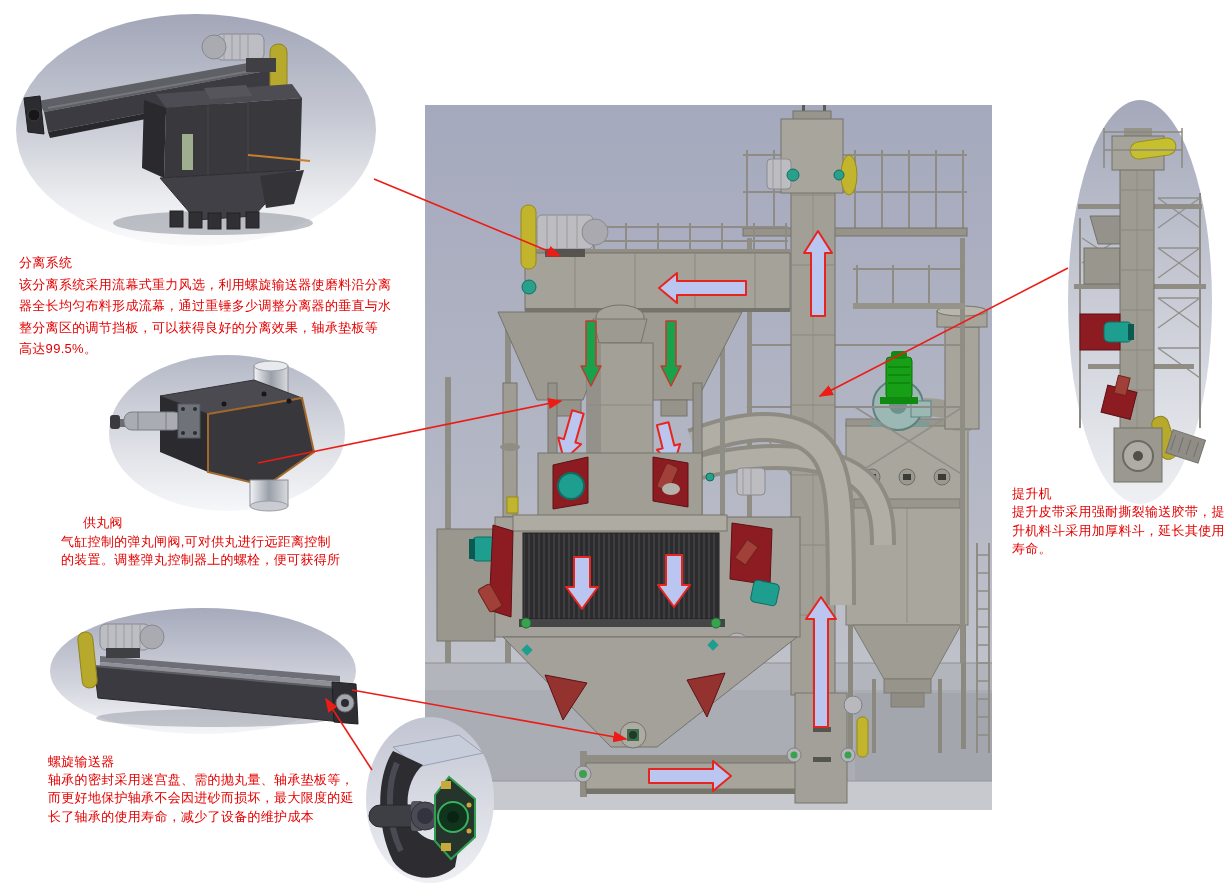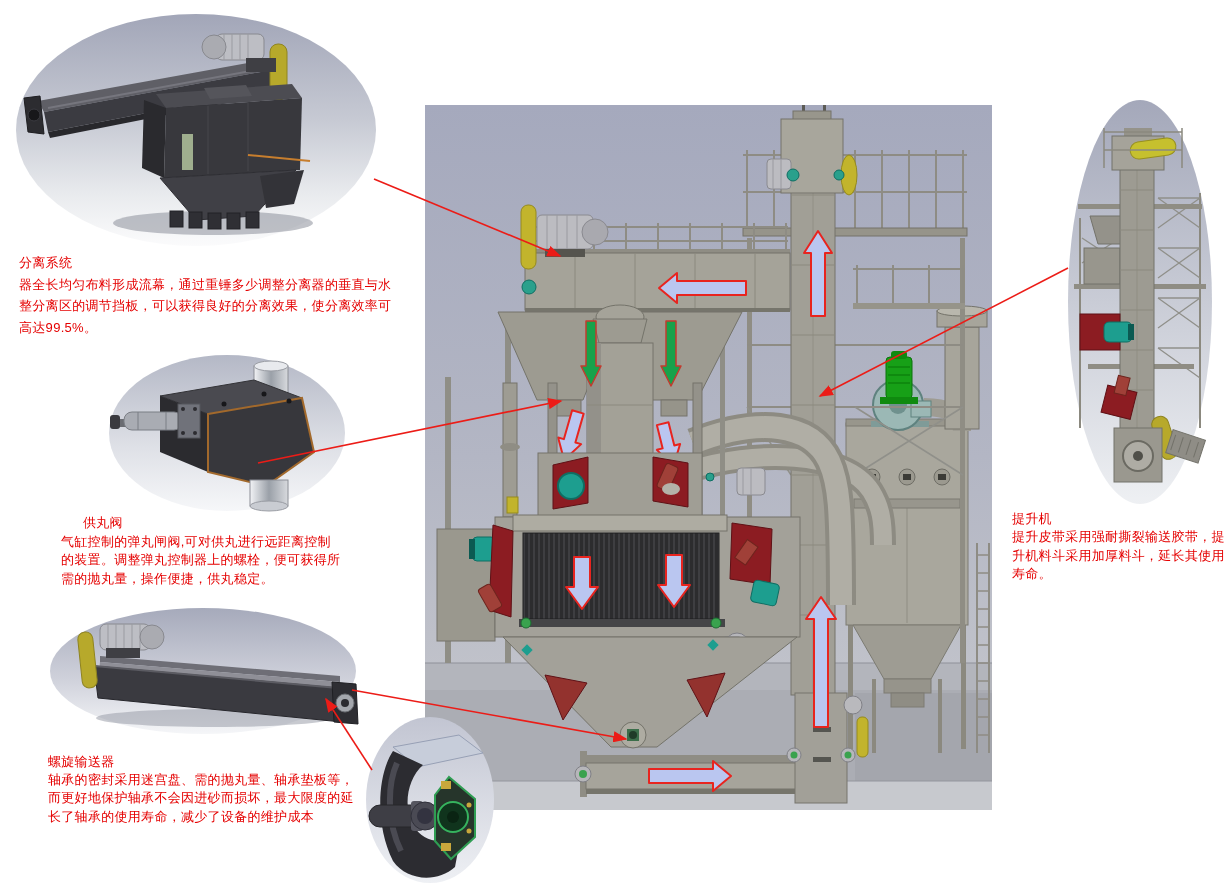--- a/index.html
+++ b/index.html
@@ -6,21 +6,21 @@
   body{font-family:"Liberation Sans",sans-serif;}
   .canvas{position:relative;width:1228px;height:893px;background:#ffffff;overflow:hidden;}
   .callout{position:absolute;}
   .machine{position:absolute;left:425px;top:105px;width:567px;height:705px;z-index:1;}
   .overlay{position:absolute;left:0;top:0;width:1228px;height:893px;z-index:10;pointer-events:none;}
   .note{position:absolute;color:#e50000;font-size:13px;letter-spacing:0.3px;z-index:12;white-space:nowrap;}
   .note-sep{left:19px;top:252px;line-height:21.5px;}
   .note-valve{left:61px;top:514px;line-height:18.5px;}
   .note-valve .note-title{padding-left:22px;}
   .note-screw{left:48px;top:753px;line-height:18.2px;}
-  .note-elev{left:1012px;top:510px;line-height:18.3px;}
+  .note-elev{left:1012px;top:485px;line-height:18.3px;}
   .co-a{left:8px;top:8px;z-index:5;}
   .co-b{left:104px;top:352px;z-index:5;}
   .co-c{left:44px;top:606px;z-index:5;}
   .co-d{left:363px;top:715px;z-index:6;}
   .co-e{left:1064px;top:98px;z-index:5;}
 </style>
 </head>
 <body>
 
 <div class="canvas">
@@ -454,30 +454,30 @@
     </defs>
     <line x1="374" y1="179" x2="560" y2="256" stroke="#ec1c17" stroke-width="1.6" marker-end="url(#ah)"></line>
     <line x1="258" y1="463" x2="561" y2="401" stroke="#ec1c17" stroke-width="1.6" marker-end="url(#ah)"></line>
     <line x1="352" y1="690" x2="626" y2="739" stroke="#ec1c17" stroke-width="1.6" marker-end="url(#ah)"></line>
     <line x1="372" y1="770" x2="326" y2="699" stroke="#ec1c17" stroke-width="1.6" marker-end="url(#ah)"></line>
     <line x1="1068" y1="268" x2="820" y2="396" stroke="#ec1c17" stroke-width="1.6" marker-end="url(#ah)"></line>
   </svg>
 
   <div class="note note-sep">
     <div class="note-title">分离系统</div>
+    <div>该分离系统采用流幕式重力风选，利用螺旋输送器使磨料沿分离</div>
     <div>器全长均匀布料形成流幕，通过重锤多少调整分离器的垂直与水</div>
-    <div>整分离区的调节挡板，可以获得良好的分离效果，使分离效率可</div>
+    <div>整分离区的调节挡板，可以获得良好的分离效果，轴承垫板等</div>
     <div>高达99.5%。</div>
   </div>
 
   <div class="note note-valve">
     <div class="note-title">供丸阀</div>
     <div>气缸控制的弹丸闸阀,可对供丸进行远距离控制</div>
     <div>的装置。调整弹丸控制器上的螺栓，便可获得所</div>
-    <div>需的抛丸量，操作便捷，供丸稳定。</div>
   </div>
 
   <div class="note note-screw">
     <div class="note-title">螺旋输送器</div>
     <div>轴承的密封采用迷宫盘、需的抛丸量、轴承垫板等，</div>
     <div>而更好地保护轴承不会因进砂而损坏，最大限度的延</div>
     <div>长了轴承的使用寿命，减少了设备的维护成本</div>
   </div>
 
   <div class="note note-elev">

